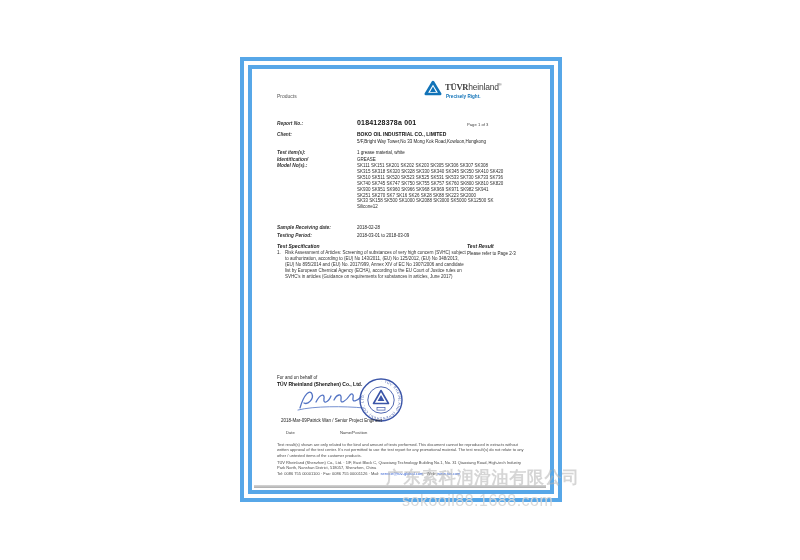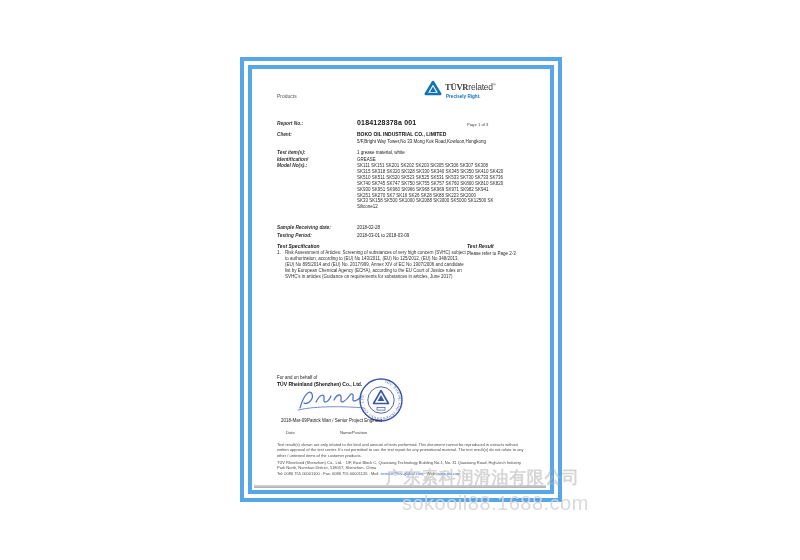--- a/index.html
+++ b/index.html
@@ -37,21 +37,21 @@
   .link { color:#2d5bd1; }
 
   .scan-shadow { position:absolute; left:2px; bottom:2px; width:292px; height:3px;
                  background:linear-gradient(#cfcfcf,#9f9f9f); opacity:0.85; }
 
   
   .wm-cn { position:absolute; left:386px; top:466px; z-index:20; pointer-events:none;
            font-size:17px; letter-spacing:0.6px; color:rgba(178,178,178,0.55);
            font-weight:bold; }
   .wm-en { position:absolute; left:402px; top:492px; z-index:20; pointer-events:none;
-           font-size:20px; letter-spacing:0.5px; color:rgba(213,213,213,0.9); }
+           font-size:16px; letter-spacing:0.5px; color:rgba(213,213,213,0.9); }
 
   .sig-svg, .stamp-svg, .logo-tri { display:block; }
 </style>
 </head>
 <body>
 
 <div class="canvas">
 
   <div class="doc-outer">
     <div class="doc-inner">
@@ -59,21 +59,21 @@
 
         <div class="abs corner-label" style="left:25px; top:24px;">Products</div>
 
         <div class="abs" style="left:172px; top:11px;">
           <svg class="logo-tri" width="18" height="16" viewBox="0 0 18 16">
             <path d="M9 2 L16.2 14 H1.8 Z" fill="none" stroke="#1173b8" stroke-width="2.6" stroke-linejoin="round"></path>
             <path d="M9 6.5 L12 12 H6 Z" fill="#1173b8" stroke="none"></path>
           </svg>
         </div>
         <div class="abs logo-text" style="left:193px; top:13px;">
-          <span class="bold">TÜVR</span><span>related</span><sup>®</sup>
+          <span class="bold">TÜVR</span><span>heinland</span><sup>®</sup>
         </div>
         <div class="abs logo-tag" style="left:194px; top:25px;">Precisely Right.</div>
 
         <div class="abs lbl" style="left:25px; top:52px;">Report No.:</div>
         <div class="abs report-val" style="left:105px; top:50px;">0184128378a 001</div>
         <div class="abs page-ind" style="left:215px; top:53px;">Page 1 of 3</div>
 
         <div class="abs lbl" style="left:25px; top:63px;">Client:</div>
         <div class="abs client-name" style="left:105px; top:62px;">BOKO OIL INDUSTRIAL CO., LIMITED</div>
         <div class="abs val" style="left:105px; top:70px;">5/F,Bright Way Tower,No 33 Mong Kok Road,Kowloon,Hongkong</div>

